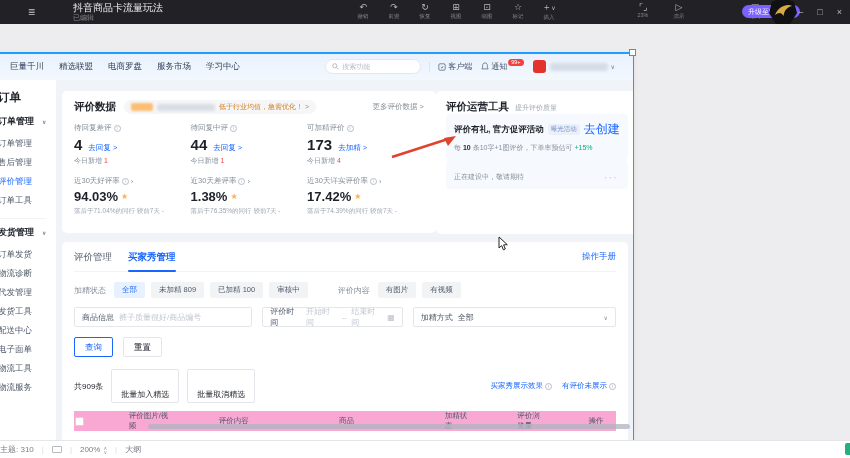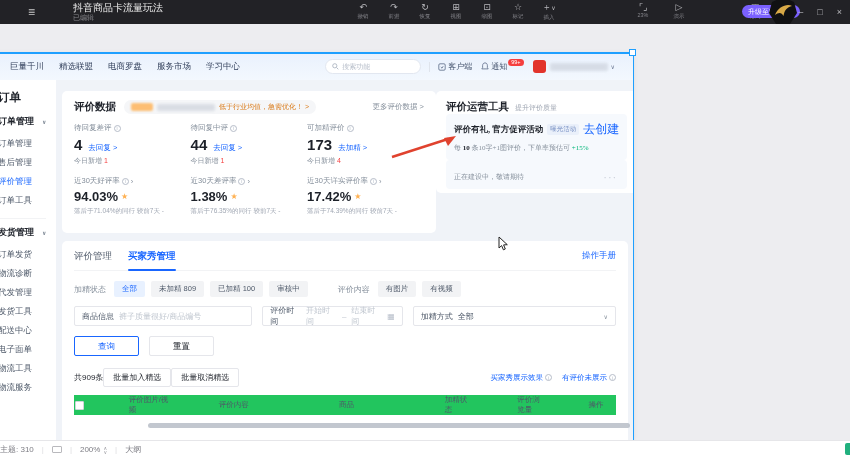--- a/index.html
+++ b/index.html
@@ -57,21 +57,21 @@
   .sb-sec { font-size:9px; font-weight:bold; color:#1d2129; margin:7px 0 6px; display:flex; align-items:center; }
   .sb-sec .cv { font-size:5.5px; color:#86909c; margin-left:8px; }
   .sb-item { font-size:8.5px; color:#4e5969; line-height:19px; white-space:nowrap; cursor:pointer; }
   .sb-item.active { color:#1966ff; }
   .sb-divider { height:1px; background:#f2f3f5; margin:8px 10px 2px 0; }
 
   .main { flex:1; padding:11px 5px 0 6px; min-width:0; }
   .toprow { display:flex; }
   .panel { background:#fff; border-radius:5px; }
   .panel-data { width:374px; height:142px; padding:9px 12px; position:relative; flex:none; }
-  .panel-tools { flex:1; height:102px; padding:9px 10px;font-family:Liberation Serif, serif; }
+  .panel-tools { flex:1; height:143px; padding:9px 10px; }
 
   .pd-head { display:flex; align-items:center; }
   .pd-title { font-size:10.5px; font-weight:bold; color:#1d2129; }
   .pd-banner { margin-left:8px; height:14px; background:#f5f6f8; border-radius:7px; display:flex; align-items:center; padding:0 7px; gap:4px; }
   .pd-banner .tag { width:22px; height:8px; border-radius:2px; background:#ffb152; opacity:.8; filter:blur(1px); }
   .pd-banner .red1 { width:58px; height:7px; }
   .pd-banner .warn { font-size:7px; color:#d97917; white-space:nowrap; }
   .pd-more { margin-left:auto; font-size:7.5px; color:#86909c; cursor:pointer; white-space:nowrap; }
 
   .stat-grid { display:flex; margin-top:9px; }
@@ -121,32 +121,32 @@
   .f-input { height:20px; border:1px solid #e5e6eb; border-radius:2px; display:flex; align-items:center; padding:0 7px; gap:5px; background:#fff; }
   .f-input .lab { font-size:8px; color:#4e5969; }
   .f-input .ph { font-size:8px; color:#c1c7d0; }
   .w-prod { width:210px; }
   .w-time { width:165px; }
   .w-mode { width:240px; }
   .cal-ic { margin-left:auto; color:#b6bdc9; font-size:8px; }
   .sel-caret { margin-left:auto; color:#86909c; font-size:6px; }
 
   .btn-row { display:flex; gap:10px; margin-top:10px; }
-  .btn { height:20px; line-height:18px; padding:0 23px; border-radius:2px; font-size:8.5px; cursor:pointer; }
+  .btn { height:20px; line-height:18px; padding:0 10px; border-radius:2px; font-size:8.5px; cursor:pointer; }
   .btn-query { border:1px solid #1966ff; color:#1966ff; background:#fff; }
   .btn-reset { border:1px solid #e5e6eb; color:#1d2129; background:#fff; }
 
-  .count-row { display:flex; align-items:center; margin-top:12px; }
+  .count-row { display:flex; align-items:center; margin-top:12px; gap:8px; }
   .count-txt { font-size:8px; color:#1d2129; }
-  .btn-batch { height:19px; line-height:17px; padding:0 9px; border:1px solid #e5e6eb; border-radius:2px; font-size:8px; color:#1d2129; background:#fff; cursor:pointer; }
+  .btn-batch { height:19px; line-height:17px; padding:16px 9px; border:1px solid #e5e6eb; border-radius:2px; font-size:8px; color:#1d2129; background:#fff; cursor:pointer; }
   .count-links { margin-left:auto; display:flex; gap:10px; font-size:7.5px; color:#1966ff; }
   .count-links span { display:flex; align-items:center; gap:2px; cursor:pointer; }
 
   .tbl { margin-top:8px; }
-  .tbl-head { display:flex; align-items:center; background:#22c55e; height:20px; font-size:7.5px; color:#4e5969;gap:43px; }
+  .tbl-head { display:flex; align-items:center; background:#f9a8d4; height:20px; font-size:7.5px; color:#4e5969;gap:43px; }
   .tbl-row { display:flex; align-items:center; height:34px; font-size:7.5px; color:#1d2129; }
   .c0 { width:24px; display:flex; justify-content:center; }
   .c1 { width:96px; }
   .c2 { width:158px; }
   .c3 { width:128px; display:flex; align-items:center; gap:5px; }
   .c4 { width:60px; }
   .c5 { width:58px; }
   .c6 { width:56px; }
   .cbox { width:9px; height:9px; border:1px solid #d0d4db; border-radius:1px; background:#fff; }
   .thumb-rev { width:40px; height:27px; border-radius:2px; background:linear-gradient(90deg,#ece7e2 0 32%,#241f22 32%); }

